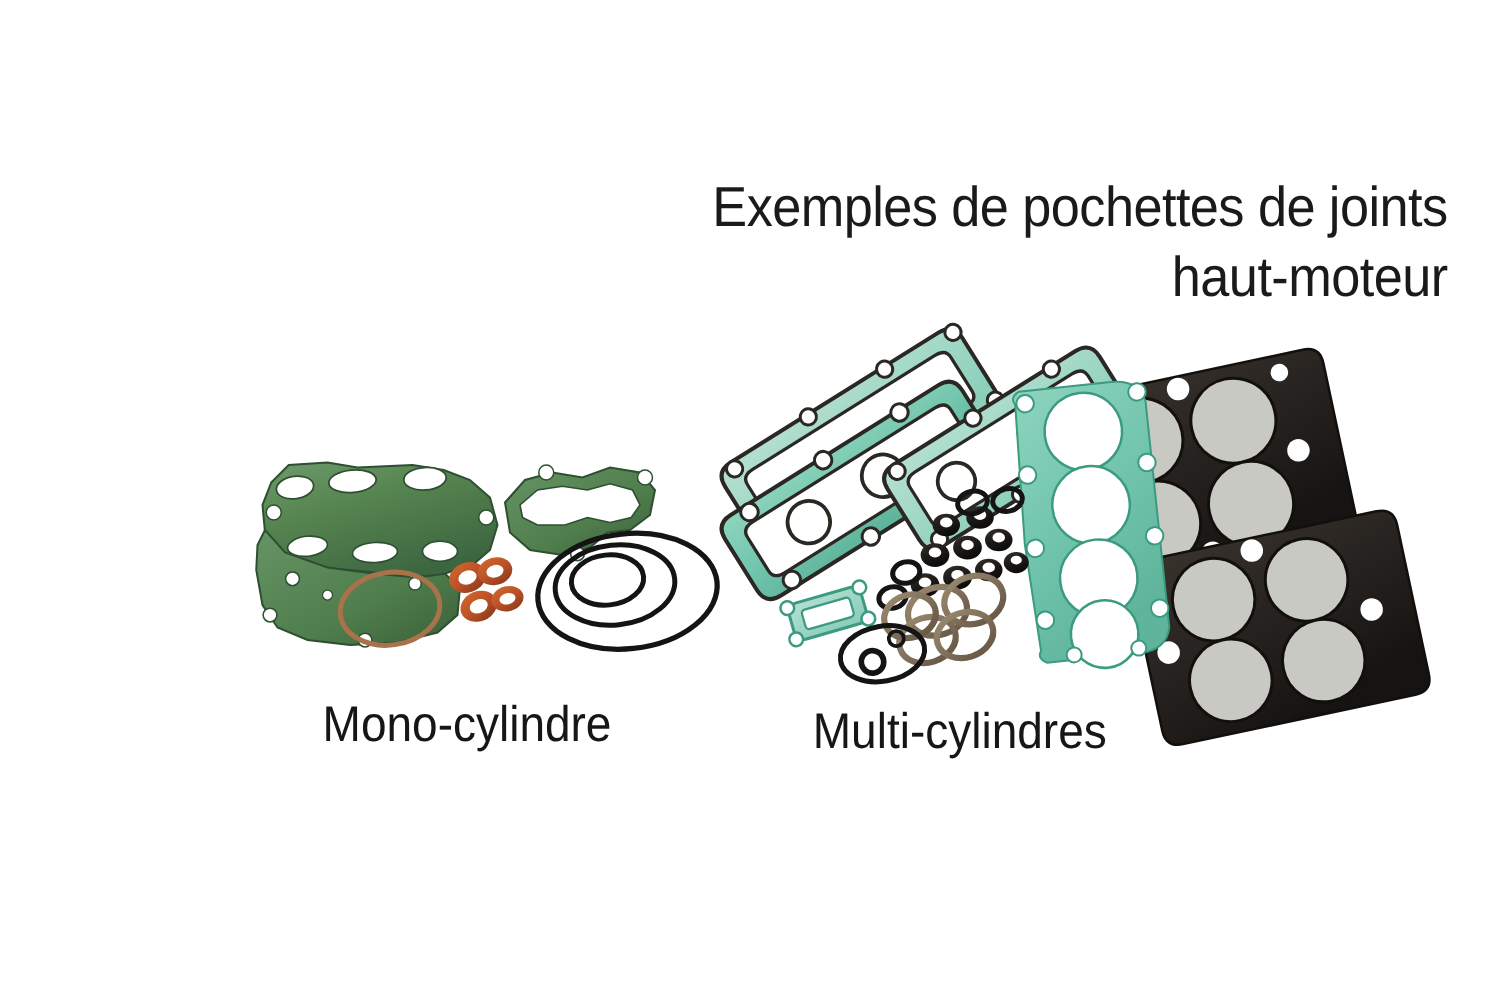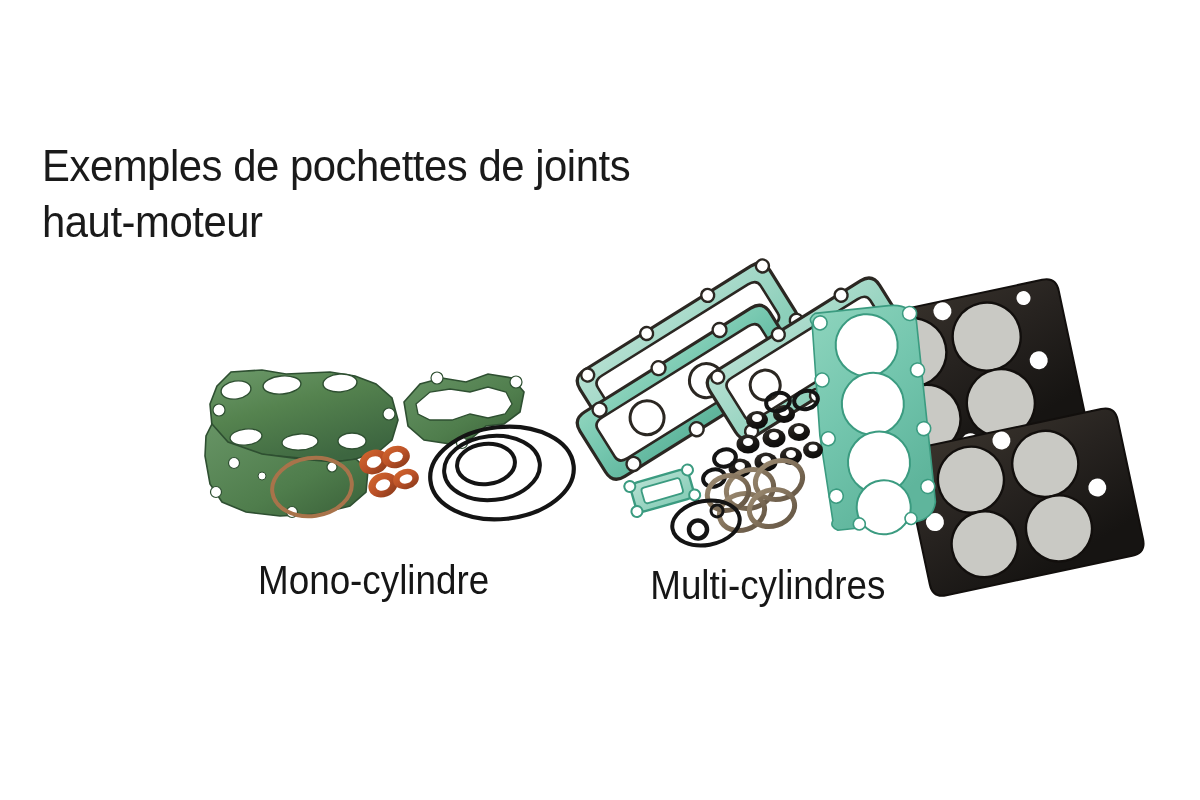--- a/index.html
+++ b/index.html
@@ -18,21 +18,21 @@
     position: relative;
     width: 1200px;
     height: 800px;
     background: #ffffff;
   }
   .title-block {
     position: absolute;
     left: 0;
     top: 138px;
     width: 1200px;
-    text-align: left;
+    text-align: right;
     color: #1a1a1a;
   }
   .title-line {
     font-size: 45px;
     line-height: 56px;
     font-weight: 400;
     letter-spacing: -0.5px;
     white-space: nowrap;
     transform: scaleX(0.93);
   }

